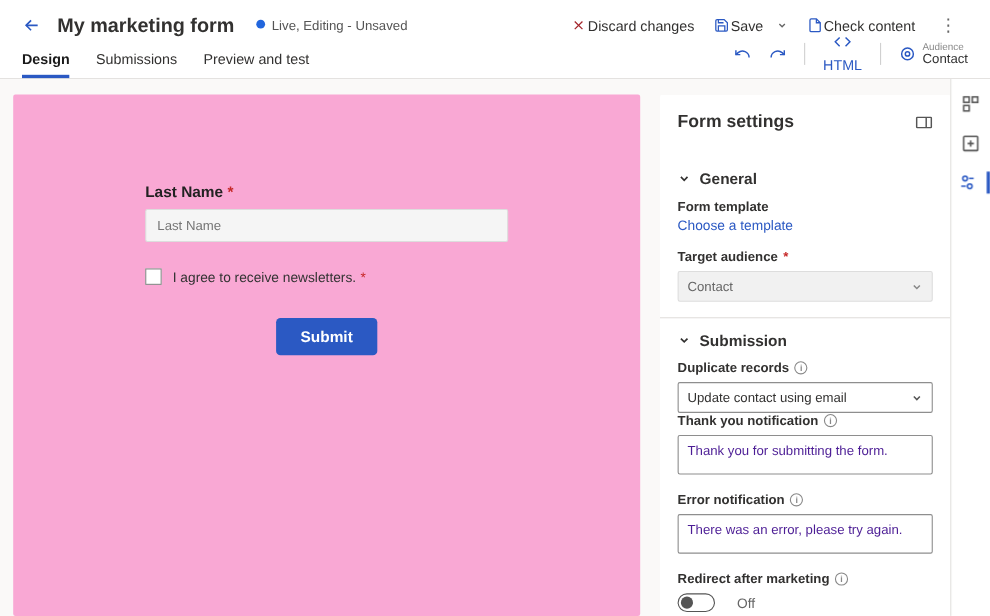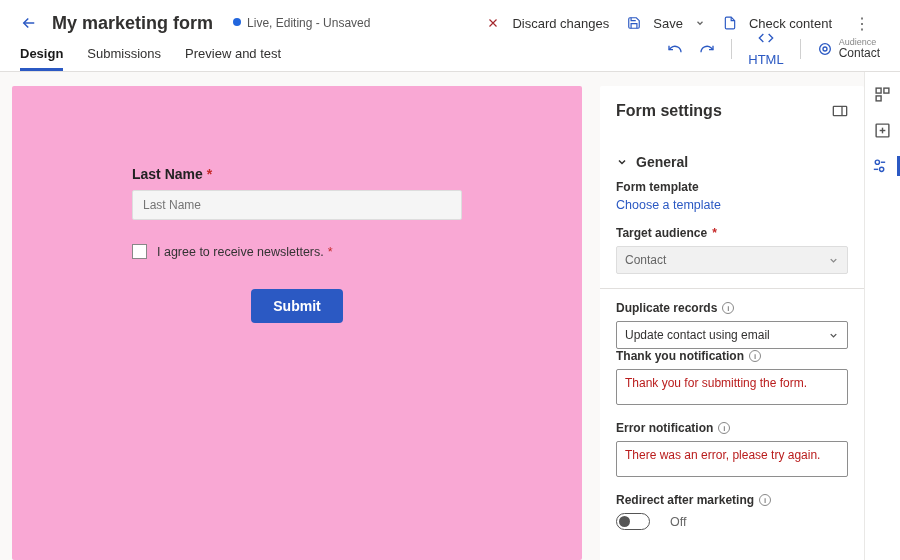--- a/index.html
+++ b/index.html
@@ -31,21 +31,21 @@
     .status-dot {
       width: 8px; height: 8px; border-radius: 50%;
       background: #2266dd;
       display: inline-block;
       margin-left: 20px; margin-right: 6px;
       position: relative; top: -1px;
     }
     .status-text { font-size: 12px; color: #555; }
     .header-spacer { flex: 1; }
     .header-actions { display: flex; align-items: center; gap: 18px; padding-right: 6px; }
-    .hdr-btn { display: flex; align-items: center; gap: 12px; cursor: pointer; font-size: 13px; color: #323130; }
+    .hdr-btn { display: flex; align-items: center; gap: 1px; cursor: pointer; font-size: 13px; color: #323130; }
     .icon-x { color: #a4262c; }
     .icon-blue { color: #2b59c3; }
     .chev-split { color: #666; font-size: 11px; margin-left: -6px; }
     .vdots { color: #666; font-size: 16px; padding: 0 4px; cursor: pointer; }
 
     .tabbar {
       display: flex;
       align-items: flex-end;
       padding: 0 20px;
       height: 34px;
@@ -105,21 +105,21 @@
       height: 100%;
     }
     .side-panel h2 { font-size: 16px; font-weight: 600; margin-bottom: 34px; display: flex; align-items: center; justify-content: space-between; }
     .section-hdr { display: flex; align-items: center; gap: 8px; font-weight: 600; font-size: 14px; margin: 10px 0 10px 0; cursor: pointer; }
     .section-hdr .chev { font-size: 13px; transform: rotate(0deg); }
     .settings-divider { border-top: 1px solid #e1dfdd; margin: 14px -16px 12px -16px; }
     .sub-lbl { font-weight: 600; font-size: 12px; display: flex; align-items: center; gap: 5px; margin-top: 10px; }
     .link { color: #2b59c3; cursor: pointer; font-size: 12.5px; margin-top: 4px; display: inline-block; }
     .select-box { border: 1px solid #8e8e8e; border-radius: 2px; height: 28px; display: flex; align-items: center; justify-content: space-between; padding: 0 8px; margin-top: 6px; cursor: pointer; font-size: 12px; }
     .select-box.disabled { background: #f1f1f1; border-color: #ddd; color: #666; cursor: default; }
-    .textarea-box { border: 1px solid #8e8e8e; border-radius: 2px; min-height: 36px; padding: 6px 8px; margin-top: 6px; font-size: 12px; color: #b91c1c; }
+    .textarea-box { border: 1px solid #8e8e8e; border-radius: 2px; min-height: 36px; padding: 6px 8px; margin-top: 6px; font-size: 12px; color: #4c1d95; }
     .info-ico { width: 12px; height: 12px; border: 1px solid #888; border-radius: 50%; display: inline-flex; align-items: center; justify-content: center; font-size: 8px; color: #888; font-weight: 600; }
     .toggle-row { display: flex; align-items: center; gap: 20px; margin-top: 6px; }
     .toggle { width: 34px; height: 17px; border: 1px solid #555; border-radius: 10px; position: relative; cursor: pointer; }
     .toggle .knob { width: 11px; height: 11px; background: #555; border-radius: 50%; position: absolute; top: 2px; left: 2px; }
     .mini { color: #666; }
 
     .railbar {
       width: 36px;
       background: #fff;
       border-left: 1px solid #e9e8e6;
@@ -270,20 +270,28 @@
     </div>
     <div class="select-box disabled">
       <span>Contact</span>
       <svg width="11" height="11" viewBox="0 0 24 24" stroke="#888" stroke-width="3" fill="none">
           <polyline points="6 9 12 15 18 9"></polyline>
         </svg>
     </div>
 
     <div class="settings-divider"></div>
 
+    <div class="section-hdr">
+      <span class="chev">
+        <svg width="12" height="12" viewBox="0 0 24 24" stroke="currentColor" stroke-width="3" fill="none">
+            <polyline points="6 9 12 15 18 9"></polyline>
+          </svg>
+      </span>
+      <span>Submission</span>
+    </div>
 
     <div class="sub-lbl">
       <span>Duplicate records</span>
       <span class="info-ico">i</span>
     </div>
     <div class="select-box">
       <span>Update contact using email</span>
       <svg width="11" height="11" viewBox="0 0 24 24" stroke="#555" stroke-width="3" fill="none">
           <polyline points="6 9 12 15 18 9"></polyline>
         </svg>

